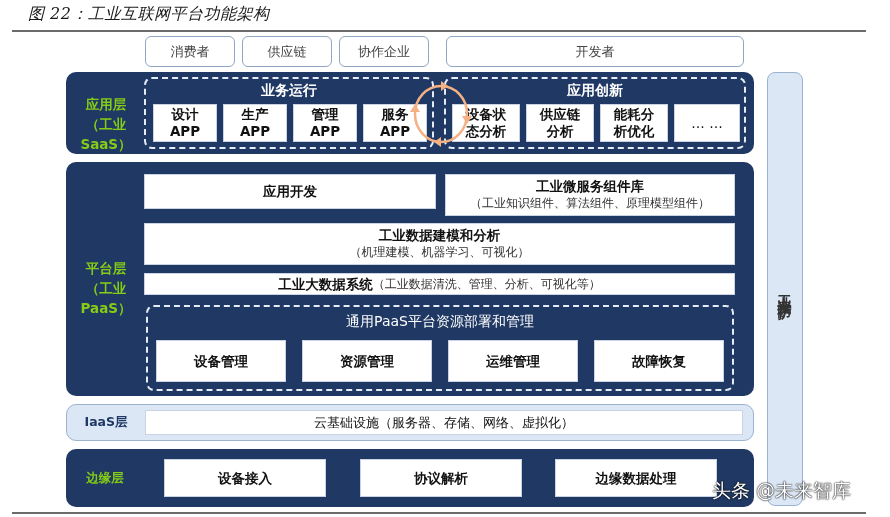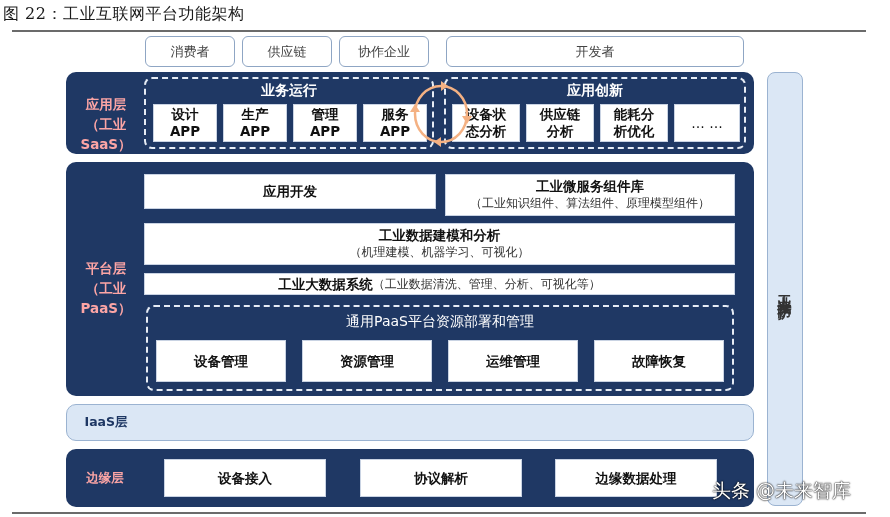--- a/index.html
+++ b/index.html
@@ -1,30 +1,30 @@
 <!DOCTYPE html>
 <html><head>
 <meta charset="utf-8">
 <style>
   * { box-sizing: border-box; margin: 0; padding: 0; }
   html, body { width: 890px; height: 517px; background: #ffffff; overflow: hidden; }
   body { position: relative; font-family: "DejaVu Sans", "Liberation Sans", sans-serif; color: #222; }
 
-  .caption { position: absolute; left: 3px; top: 4px; font-size: 16px; color: #1a1a1a; letter-spacing: 0.5px; font-family: "DejaVu Serif", "Liberation Serif", serif; }
+  .caption { position: absolute; left: 28px; top: 4px; font-size: 16px; color: #1a1a1a; letter-spacing: 0.5px; font-family: "DejaVu Serif", "Liberation Serif", serif; font-style: italic; }
   .rule-top { position: absolute; left: 12px; top: 30px; width: 854px; height: 2px; background: #6b6b6b; }
   .rule-bottom { position: absolute; left: 12px; top: 512px; width: 854px; height: 2px; background: #6b6b6b; }
 
   .stake { position: absolute; top: 36px; height: 31px; border: 1.5px solid #8fa6c4; border-radius: 6px; background: #fff;
            display: flex; align-items: center; justify-content: center; font-size: 13px; color: #444; }
 
   .layer { position: absolute; border-radius: 10px; }
   .dark { background: #1f3864; }
   .light { background: #dbe7f5; border: 1.5px solid #9bb3d1; }
 
-  .layer-label { position: absolute; color: #fca5a5; font-size: 13.5px; font-weight: bold; text-align: center; line-height: 20px; }
+  .layer-label { position: absolute; color: #84cc16; font-size: 13.5px; font-weight: bold; text-align: center; line-height: 20px; }
   .layer-label.darktext { color: #1f3864; }
 
   .dash-box { position: absolute; border: 2px dashed #e6ecf5; border-radius: 8px; }
   .dash-title { position: absolute; width: 100%; text-align: center; color: #fff; font-size: 14px; font-weight: bold; }
 
   .wbox { position: absolute; background: #fff; display: flex; flex-direction: column; align-items: center; justify-content: center;
           text-align: center; color: #111; font-weight: bold; font-size: 13.5px; line-height: 17px; border: 1px solid #c9d3e3; }
   .wbox .sub { font-weight: normal; font-size: 12px; color: #333; }
 
   .security { position: absolute; left: 767px; top: 72px; width: 36px; height: 434px; background: #dbe7f5; border: 1.5px solid #9bb3d1; border-radius: 8px;
@@ -137,20 +137,21 @@
     <div class="dash-title" style="top:6px;font-weight:normal;">通用PaaS平台资源部署和管理</div>
     <div class="wbox" style="left:8px;top:33px;width:130px;height:42px;">设备管理</div>
     <div class="wbox" style="left:154px;top:33px;width:130px;height:42px;">资源管理</div>
     <div class="wbox" style="left:300px;top:33px;width:130px;height:42px;">运维管理</div>
     <div class="wbox" style="left:446px;top:33px;width:130px;height:42px;">故障恢复</div>
   </div>
 </div>
 
 <div class="layer light" style="left:66px;top:404px;width:688px;height:37px;">
   <div class="layer-label darktext" style="left:0;top:7px;width:78px;font-size:12.5px;">IaaS层</div>
+  <div class="wbox" style="left:78px;top:5px;width:598px;height:25px;font-weight:normal;font-size:13px;">云基础设施（服务器、存储、网络、虚拟化）</div>
 </div>
 
 <div class="layer dark" style="left:66px;top:449px;width:688px;height:58px;">
   <div class="layer-label" style="left:0;top:19px;width:78px;font-size:12.5px;">边缘层</div>
   <div class="wbox" style="left:98px;top:10px;width:162px;height:38px;">设备接入</div>
   <div class="wbox" style="left:294px;top:10px;width:162px;height:38px;">协议解析</div>
   <div class="wbox" style="left:489px;top:10px;width:162px;height:38px;">边缘数据处理</div>
 </div>
 
 <div class="watermark">头条 @未来智库</div>

